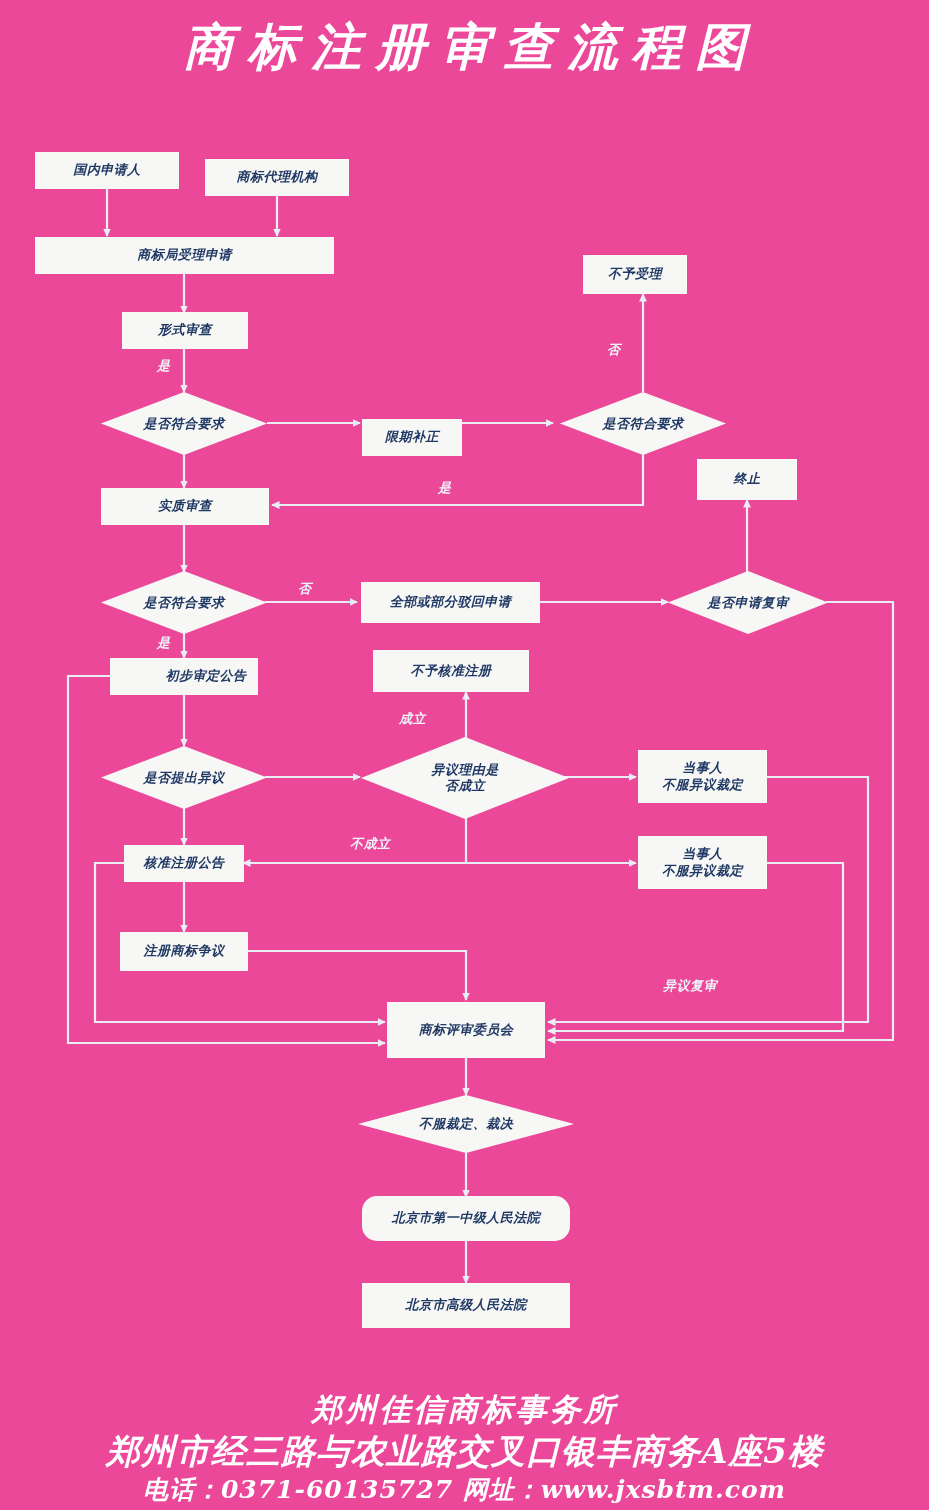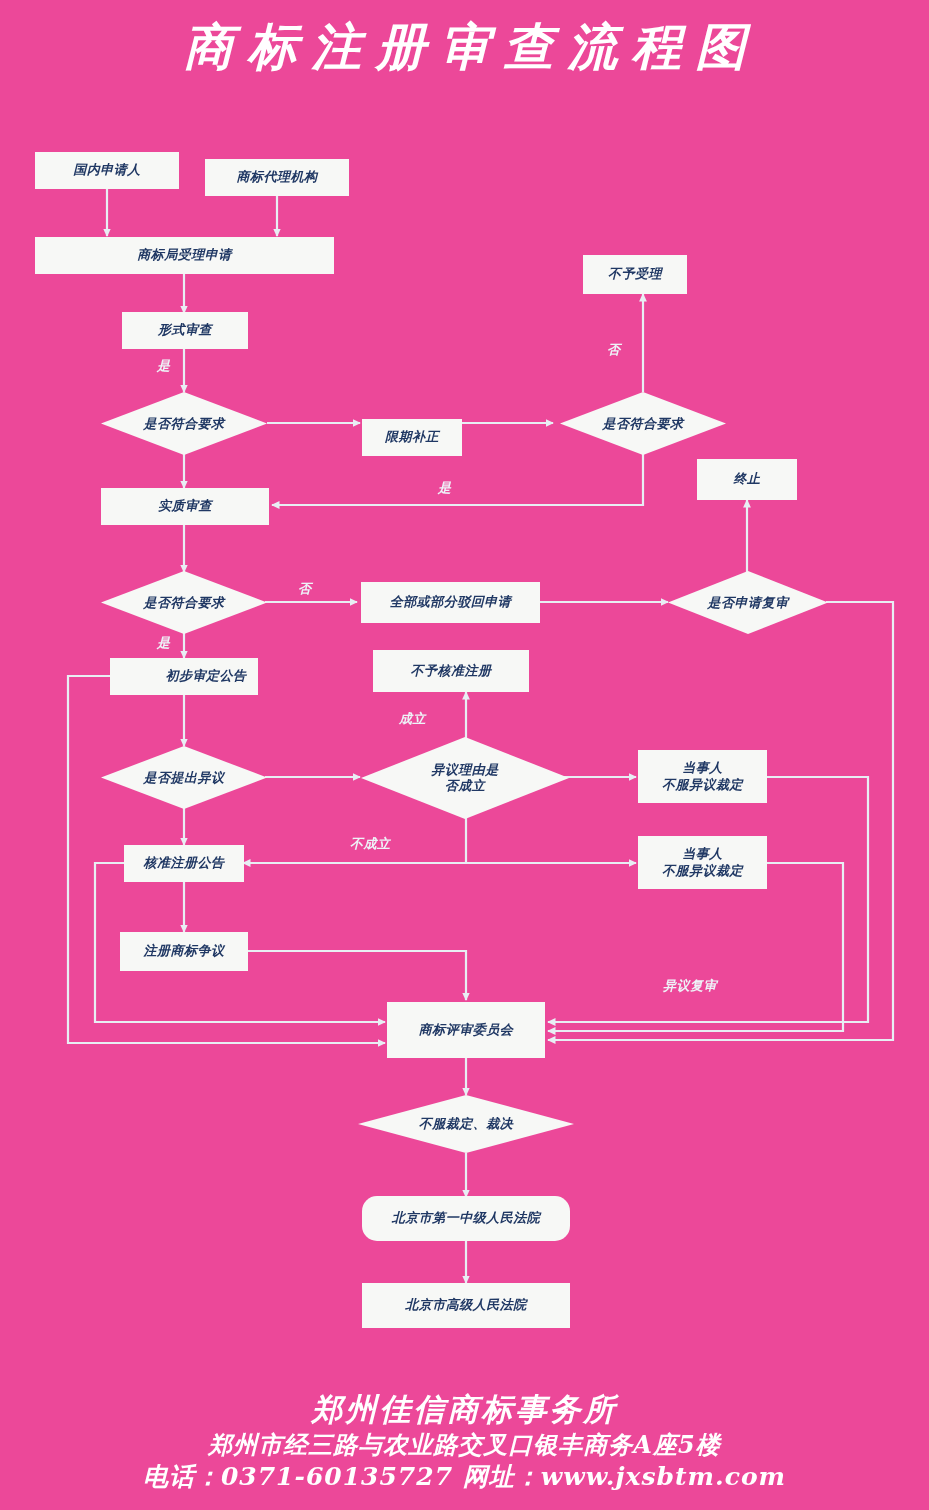--- a/index.html
+++ b/index.html
@@ -100,21 +100,21 @@
   #footer .company {
     color: #ffffff;
     font-size: 31px;
     font-weight: bold;
     letter-spacing: 3px;
     line-height: 1.25;
     font-family: "DejaVu Sans", "Liberation Sans", sans-serif;
   }
   #footer .address {
     color: #ffffff;
-    font-size: 24px;
+    font-size: 34px;
     font-weight: bold;
     letter-spacing: 1px;
     line-height: 1.3;
     font-family: "DejaVu Serif", "Liberation Serif", serif;
   }
   #footer .contact {
     color: #ffffff;
     font-size: 25px;
     font-weight: bold;
     letter-spacing: 1px;

